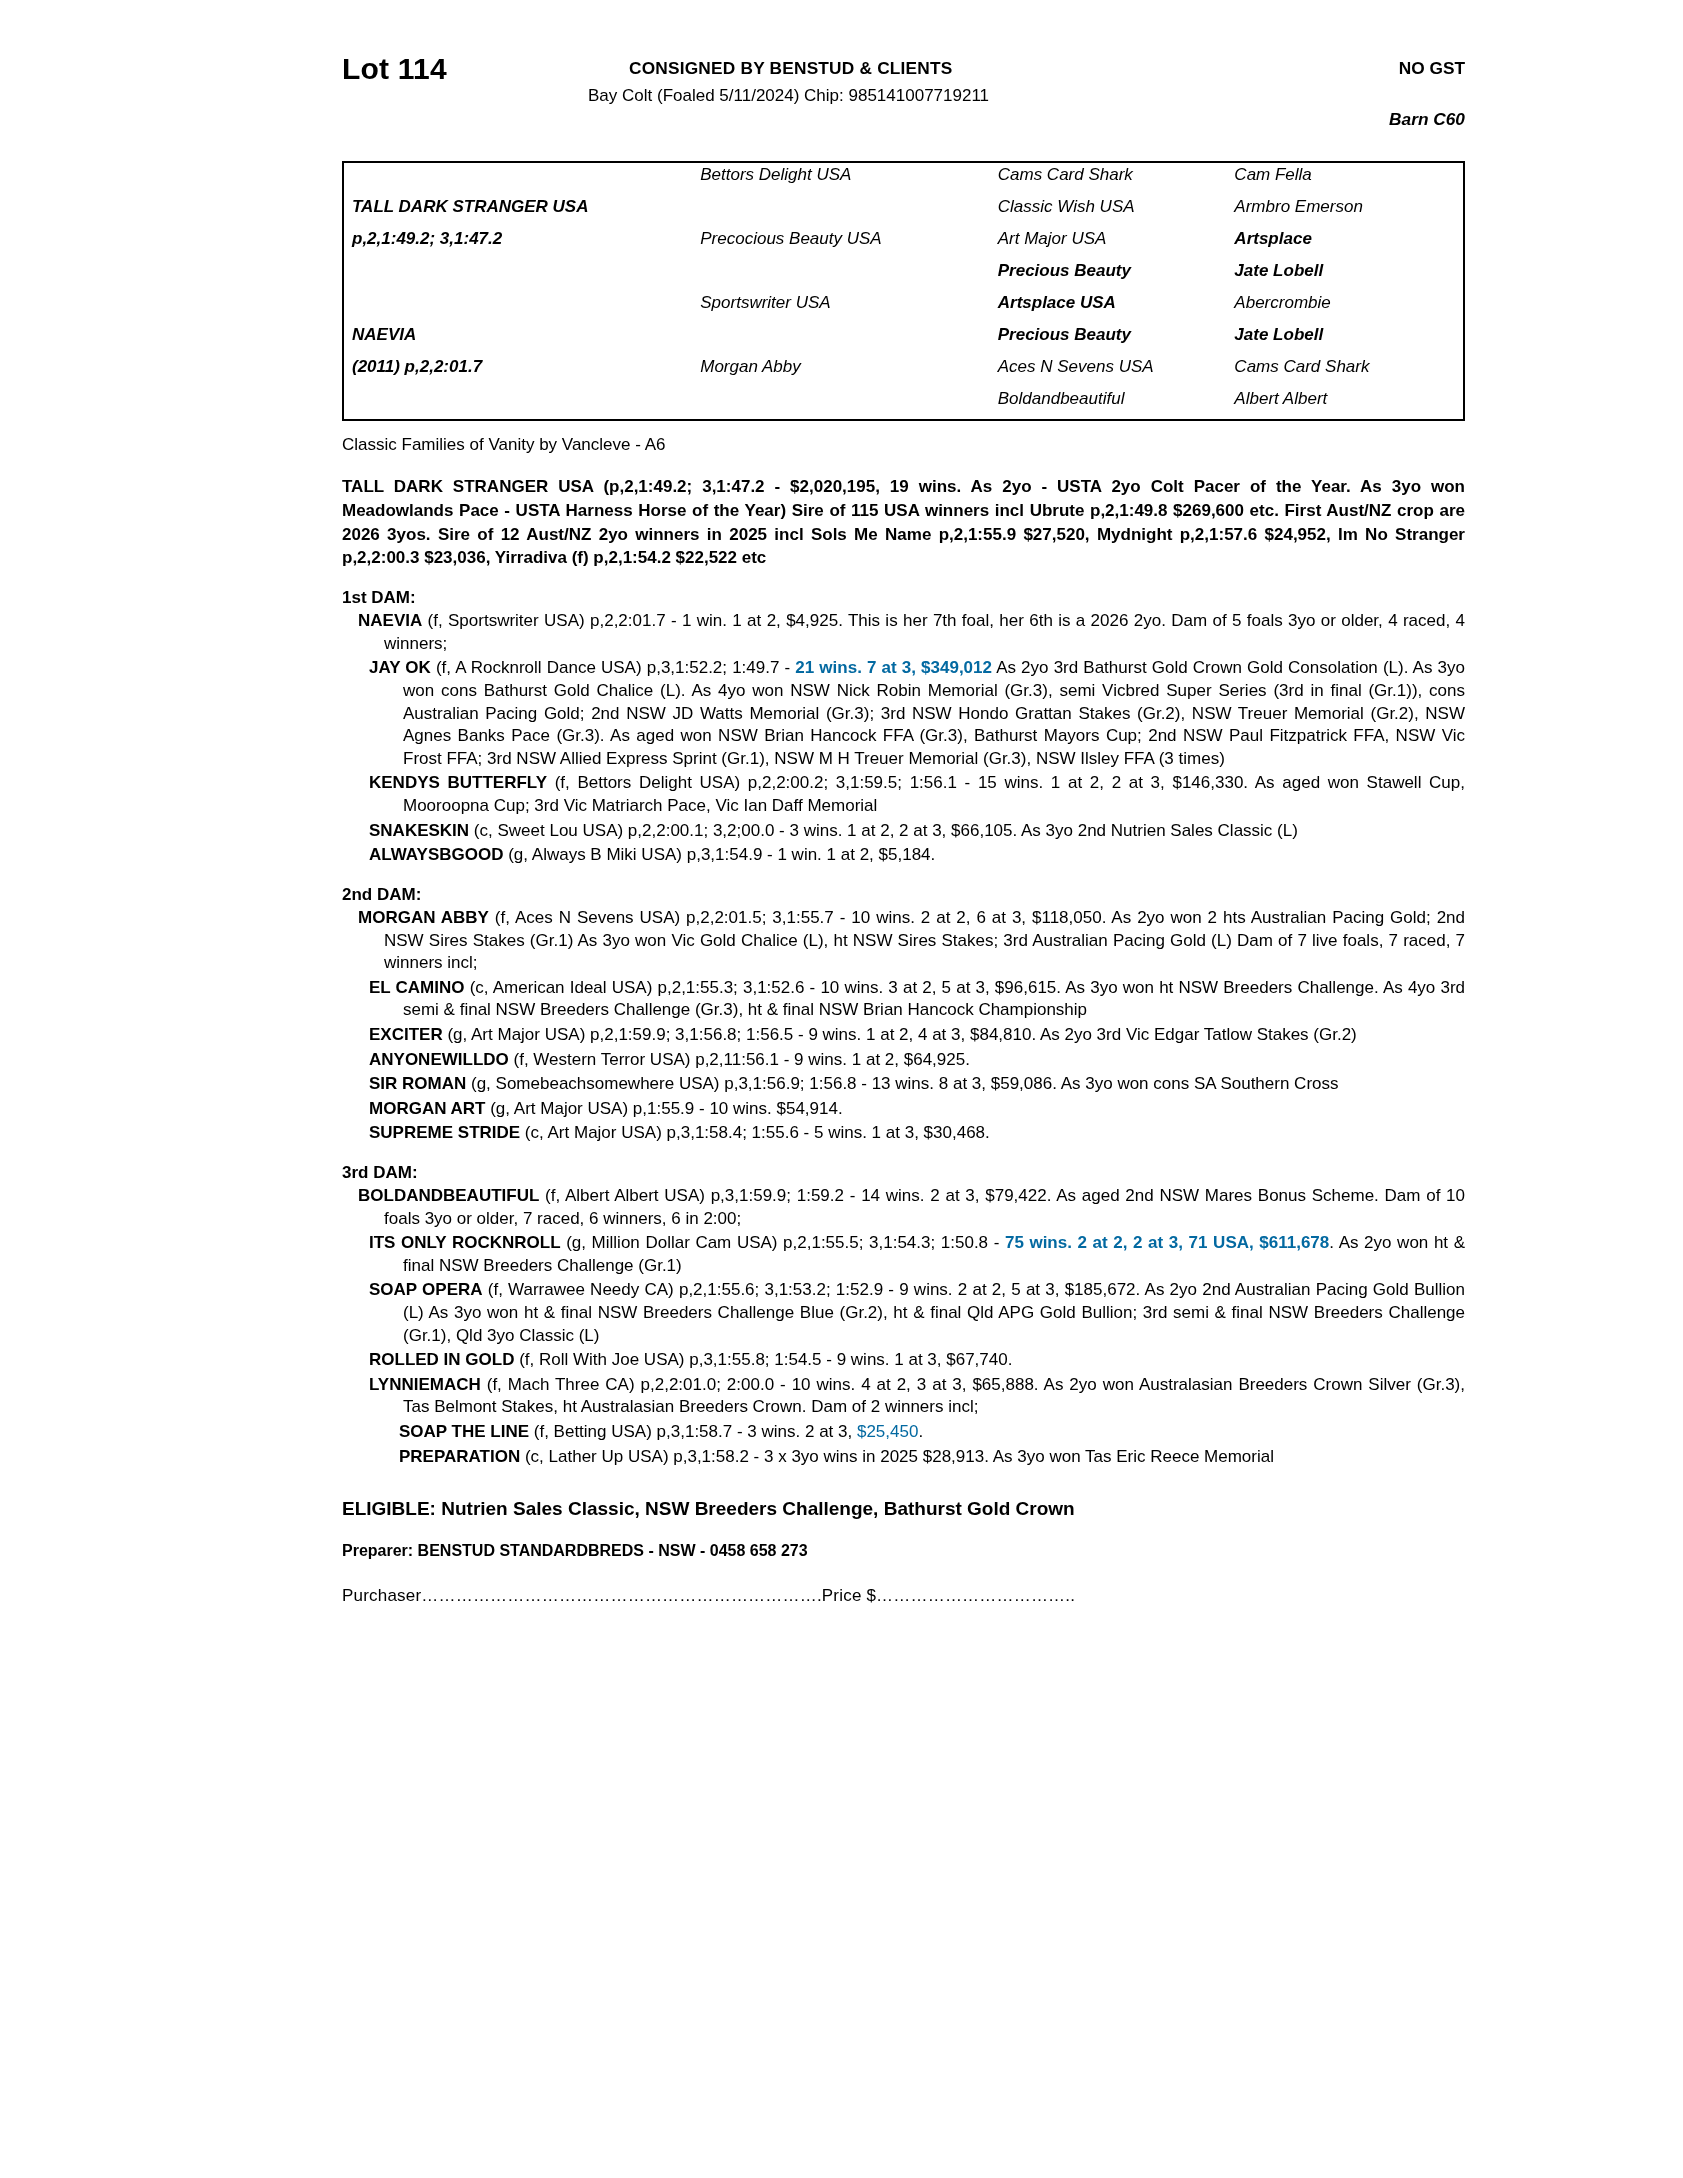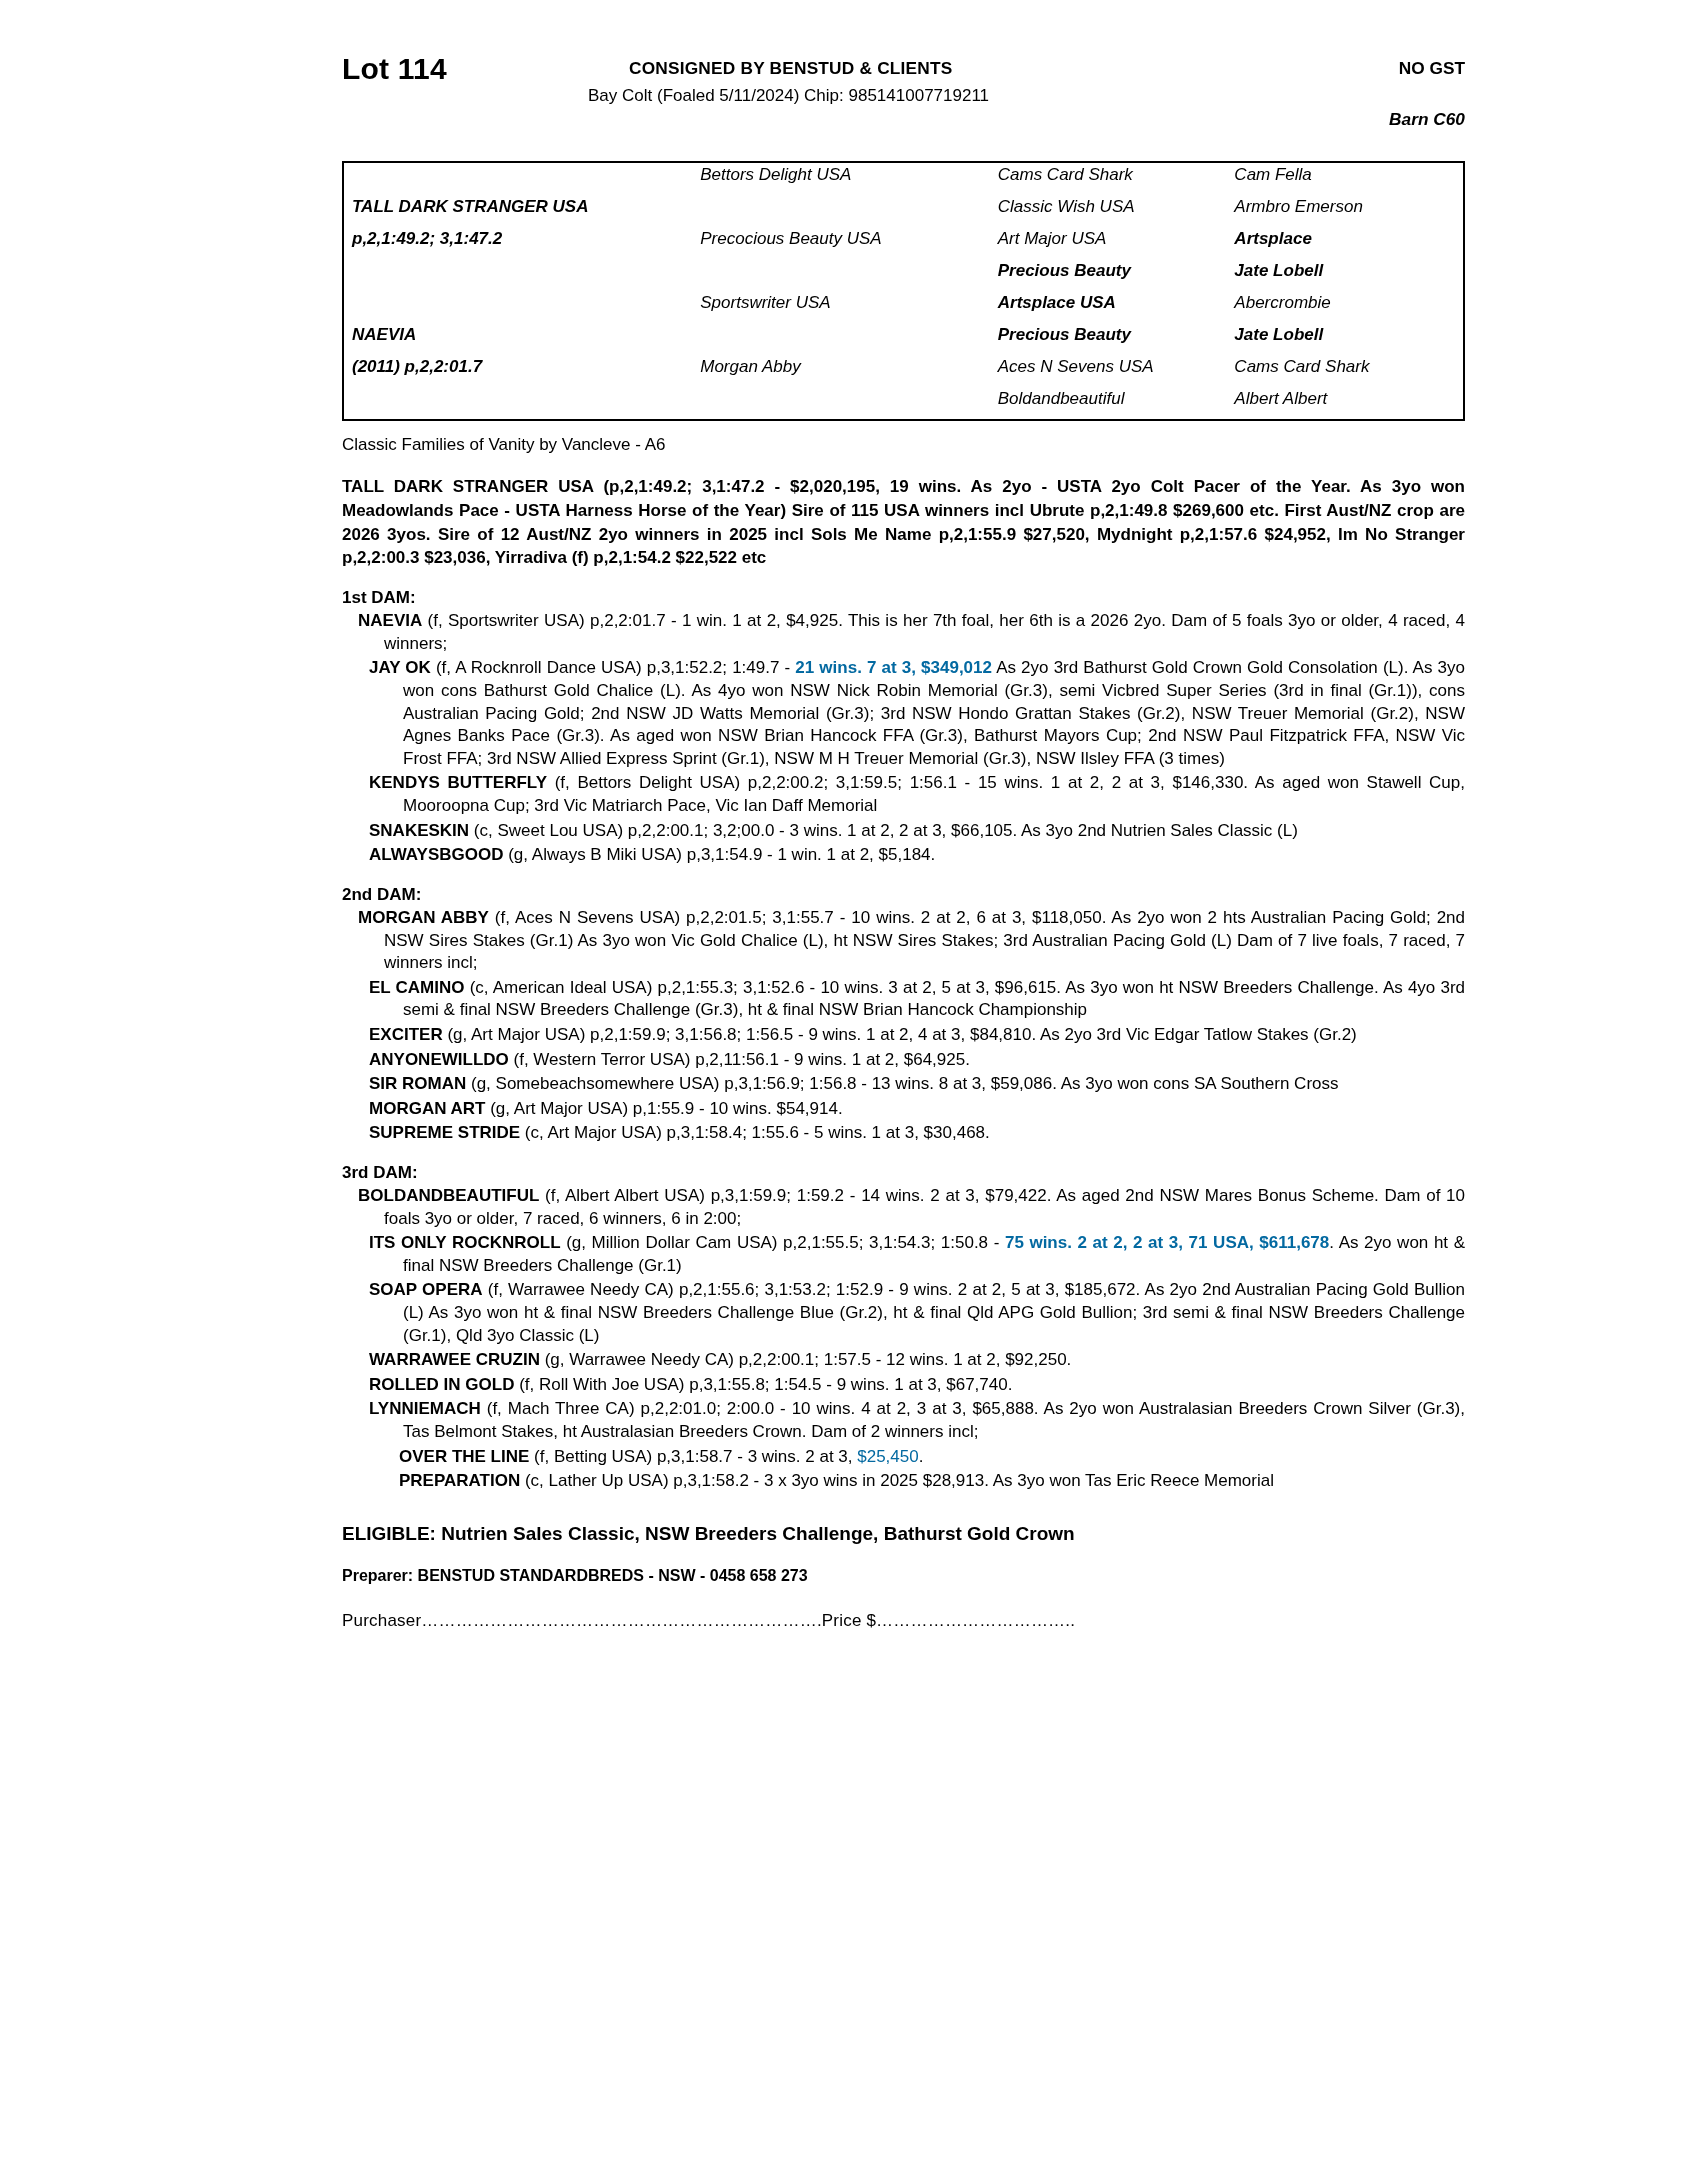--- a/index.html
+++ b/index.html
@@ -287,36 +287,31 @@
       <span class="name">ITS ONLY ROCKNROLL</span><span> (g, Million Dollar Cam USA) p,2,1:55.5; 3,1:54.3; 1:50.8 - </span><span class="red name">75 wins. 2 at 2, 2 at 3, 71 USA, $611,678</span><span>. As 2yo won ht &amp; final NSW Breeders Challenge (Gr.1)</span>
     </span>
   </div>
   <div class="entry lvl2">
     <span class="ind">
       <span class="name">SOAP OPERA</span><span> (f, Warrawee Needy CA) p,2,1:55.6; 3,1:53.2; 1:52.9 - 9 wins. 2 at 2, 5 at 3, $185,672. As 2yo 2nd Australian Pacing Gold Bullion (L) As 3yo won ht &amp; final NSW Breeders Challenge Blue (Gr.2), ht &amp; final Qld APG Gold Bullion; 3rd semi &amp; final NSW Breeders Challenge (Gr.1), Qld 3yo Classic (L)</span>
     </span>
   </div>
   <div class="entry lvl2">
     <span class="ind">
-      <span class="name">WARRAWEE CRUZIN</span><span> (g, Warrawee Needy CA) p,2,2:00.1; 1:57.5 - 12 wins. 1 at 2, $92,250.</span>
-    </span>
-  </div>
-  <div class="entry lvl2">
-    <span class="ind">
       <span class="name">ROLLED IN GOLD</span><span> (f, Roll With Joe USA) p,3,1:55.8; 1:54.5 - 9 wins. 1 at 3, $67,740.</span>
     </span>
   </div>
   <div class="entry lvl2">
     <span class="ind">
       <span class="name">LYNNIEMACH</span><span> (f, Mach Three CA) p,2,2:01.0; 2:00.0 - 10 wins. 4 at 2, 3 at 3, $65,888. As 2yo won Australasian Breeders Crown Silver (Gr.3), Tas Belmont Stakes, ht Australasian Breeders Crown. Dam of 2 winners incl;</span>
     </span>
   </div>
   <div class="entry lvl3">
     <span class="ind">
-      <span class="name">OVER THE LINE</span><span> (f, Betting USA) p,3,1:58.7 - 3 wins. 2 at 3, </span><span class="red">$25,450</span><span>.</span>
+      <span class="name">SOAP THE LINE</span><span> (f, Betting USA) p,3,1:58.7 - 3 wins. 2 at 3, </span><span class="red">$25,450</span><span>.</span>
     </span>
   </div>
   <div class="entry lvl3">
     <span class="ind">
       <span class="name">PREPARATION</span><span> (c, Lather Up USA) p,3,1:58.2 - 3 x 3yo wins in 2025 $28,913. As 3yo won Tas Eric Reece Memorial</span>
     </span>
   </div>
 
   <div class="eligible">ELIGIBLE: Nutrien Sales Classic, NSW Breeders Challenge, Bathurst Gold Crown</div>
   <div class="preparer">Preparer: BENSTUD STANDARDBREDS - NSW - 0458 658 273</div>

